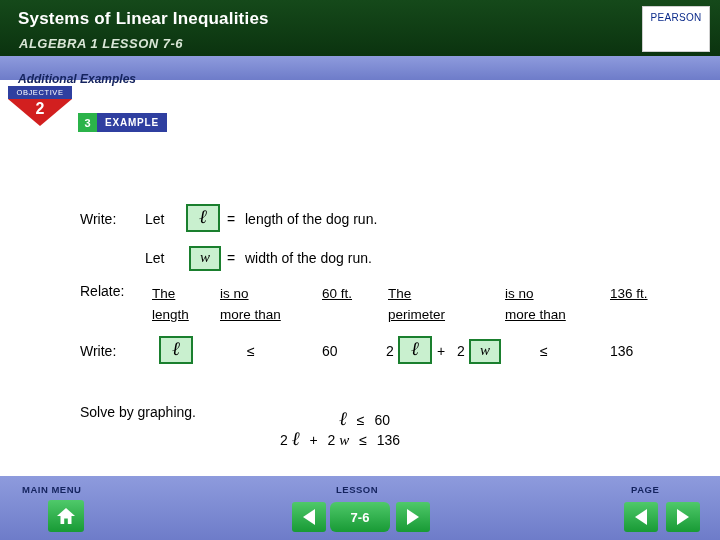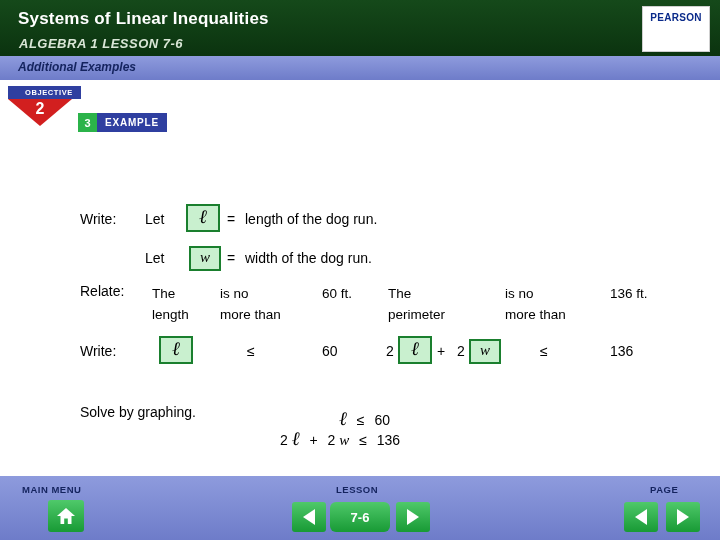--- a/index.html
+++ b/index.html
@@ -50,21 +50,21 @@
     right: 10px; top: 6px;
     width: 66px; height: 44px;
     background: #ffffff;
     border: 1px solid #cfcfcf;
   }
   .pearson-top {
     height: 20px;
     background: #ffffff;
     color: #0a2a8a;
     font-size: 10px;
-    font-weight: bold;
+    font-weight: normal;
     display: flex;
     align-items: center;
     justify-content: center;
     letter-spacing: 0.3px;
   }
   .pearson-bot {
     height: 24px;
     background: #1f44a6;
     color: #ffffff;
     font-size: 8px;
@@ -79,45 +79,44 @@
   
   .band {
     position: absolute;
     left: 0; top: 56px;
     width: 720px; height: 24px;
     background: #7d8bd4;
     background: linear-gradient(to bottom, #8e9bdd 0%, #6e7cc9 100%);
   }
   .band-text {
     position: absolute;
-    left: 18px; top: 4px;
+    left: 18px; top: 16px;
     color: #14235e;
     font-size: 12px;
     font-weight: bold;
     font-style: italic;
   }
 
   
   .objective {
     position: absolute;
     left: 8px; top: 86px;
     width: 64px; height: 40px;
   }
   .obj-label {
     position: absolute;
     left: 0; top: 0;
     width: 64px; height: 13px;
     background: #2f3fa0;
     color: #ffffff;
     font-size: 7.5px;
-    font-weight: bold;
+    font-weight: normal;
     letter-spacing: 0.6px;
     text-align: center;
     line-height: 13px;
-    padding-left: 9px;
   }
   .obj-tri {
     position: absolute;
     left: 0; top: 13px;
     width: 0; height: 0;
     border-left: 32px solid transparent;
     border-right: 32px solid transparent;
     border-top: 27px solid #d21f1f;
   }
   .obj-num {
@@ -209,21 +208,21 @@
     font-family: "Liberation Serif", serif;
     font-style: italic;
     font-size: 19px;
   }
   .w-plain {
     font-family: "Liberation Serif", serif;
     font-style: italic;
     font-size: 15px;
   }
 
-  .relate-col { position: absolute; font-size: 13.5px; line-height: 21px; }
+  .relate-col { position: absolute; font-size: 13.5px; line-height: 21px; text-decoration: underline; }
 
   
   .footer {
     position: absolute;
     left: 0; top: 476px;
     width: 720px; height: 64px;
     background: #7d8bd4;
     background: linear-gradient(to bottom, #8e9bdd 0%, #6e7cc9 100%);
   }
   .foot-label {
@@ -421,21 +420,21 @@
       <span class="w-plain">w</span>
       <span class="lbl" style="margin-left:6px;">≤</span>
       <span class="lbl" style="margin-left:6px;">136</span>
     </div>
 
   </div>
 
   <div class="footer">
     <div class="foot-label" style="left:22px; top:8px;">MAIN MENU</div>
     <div class="foot-label" style="left:336px; top:8px;">LESSON</div>
-    <div class="foot-label" style="left:650px; top:8px;">PAGE</div>
+    <div class="foot-label" style="left:631px; top:8px;">PAGE</div>
   </div>
 
   <div class="home-btn">
     <svg width="20" height="18" viewBox="0 0 20 18">
       <path d="M10 1 L19 9 L15.5 9 L15.5 17 L11.8 17 L11.8 11.5 L8.2 11.5 L8.2 17 L4.5 17 L4.5 9 L1 9 Z" fill="#ffffff"></path>
     </svg>
   </div>
 
   <div class="nav-btn" style="left:292px; top:502px;">
     <span class="tri-left"></span>

